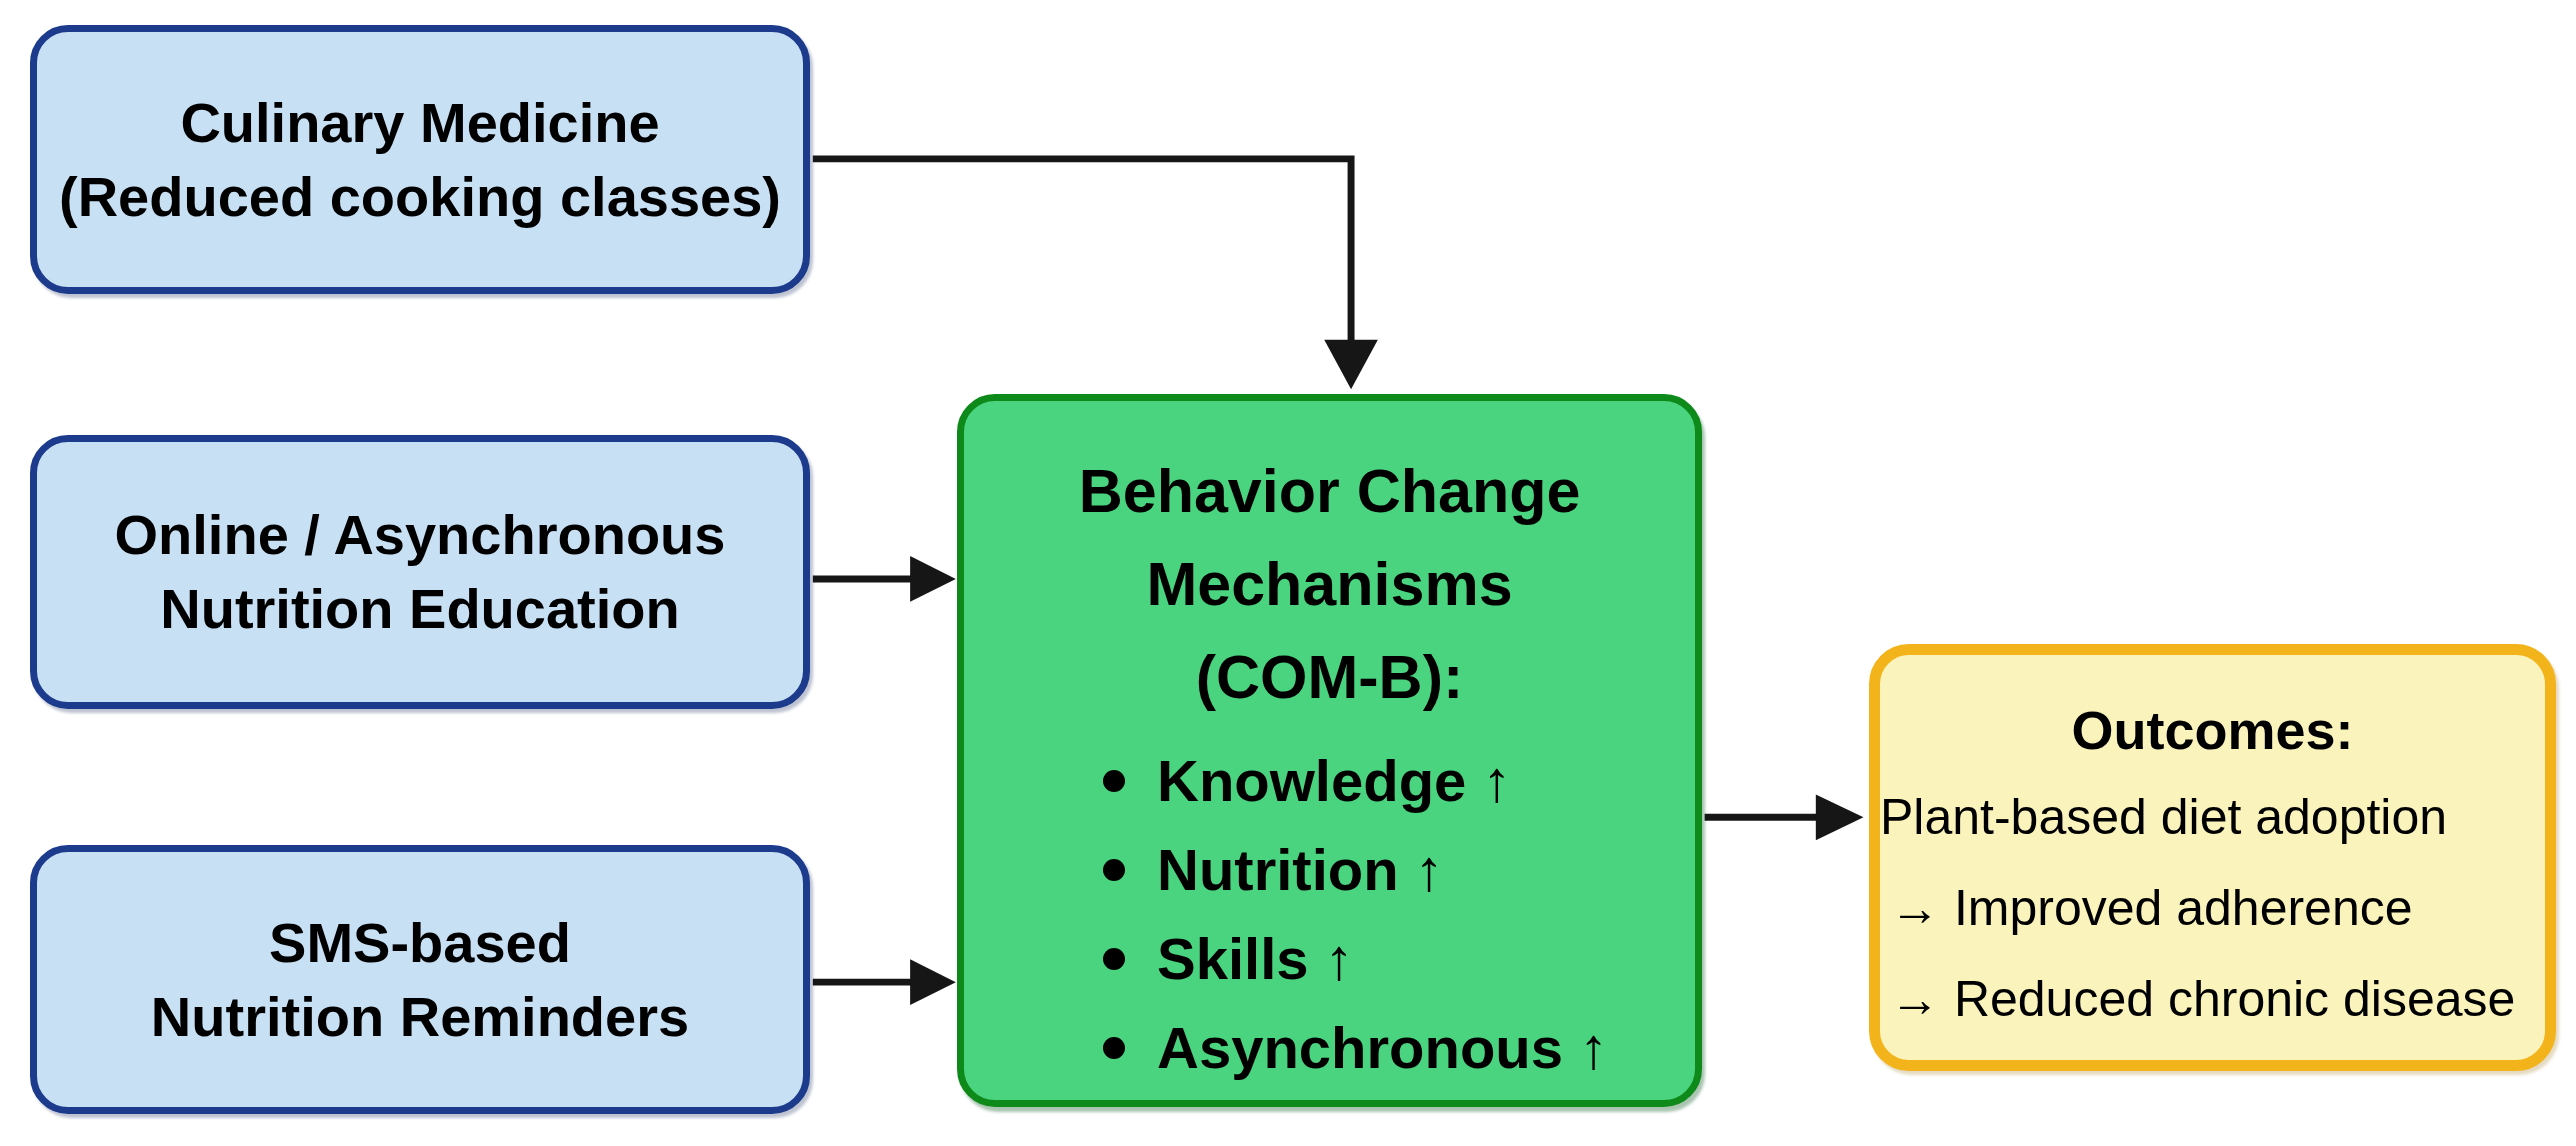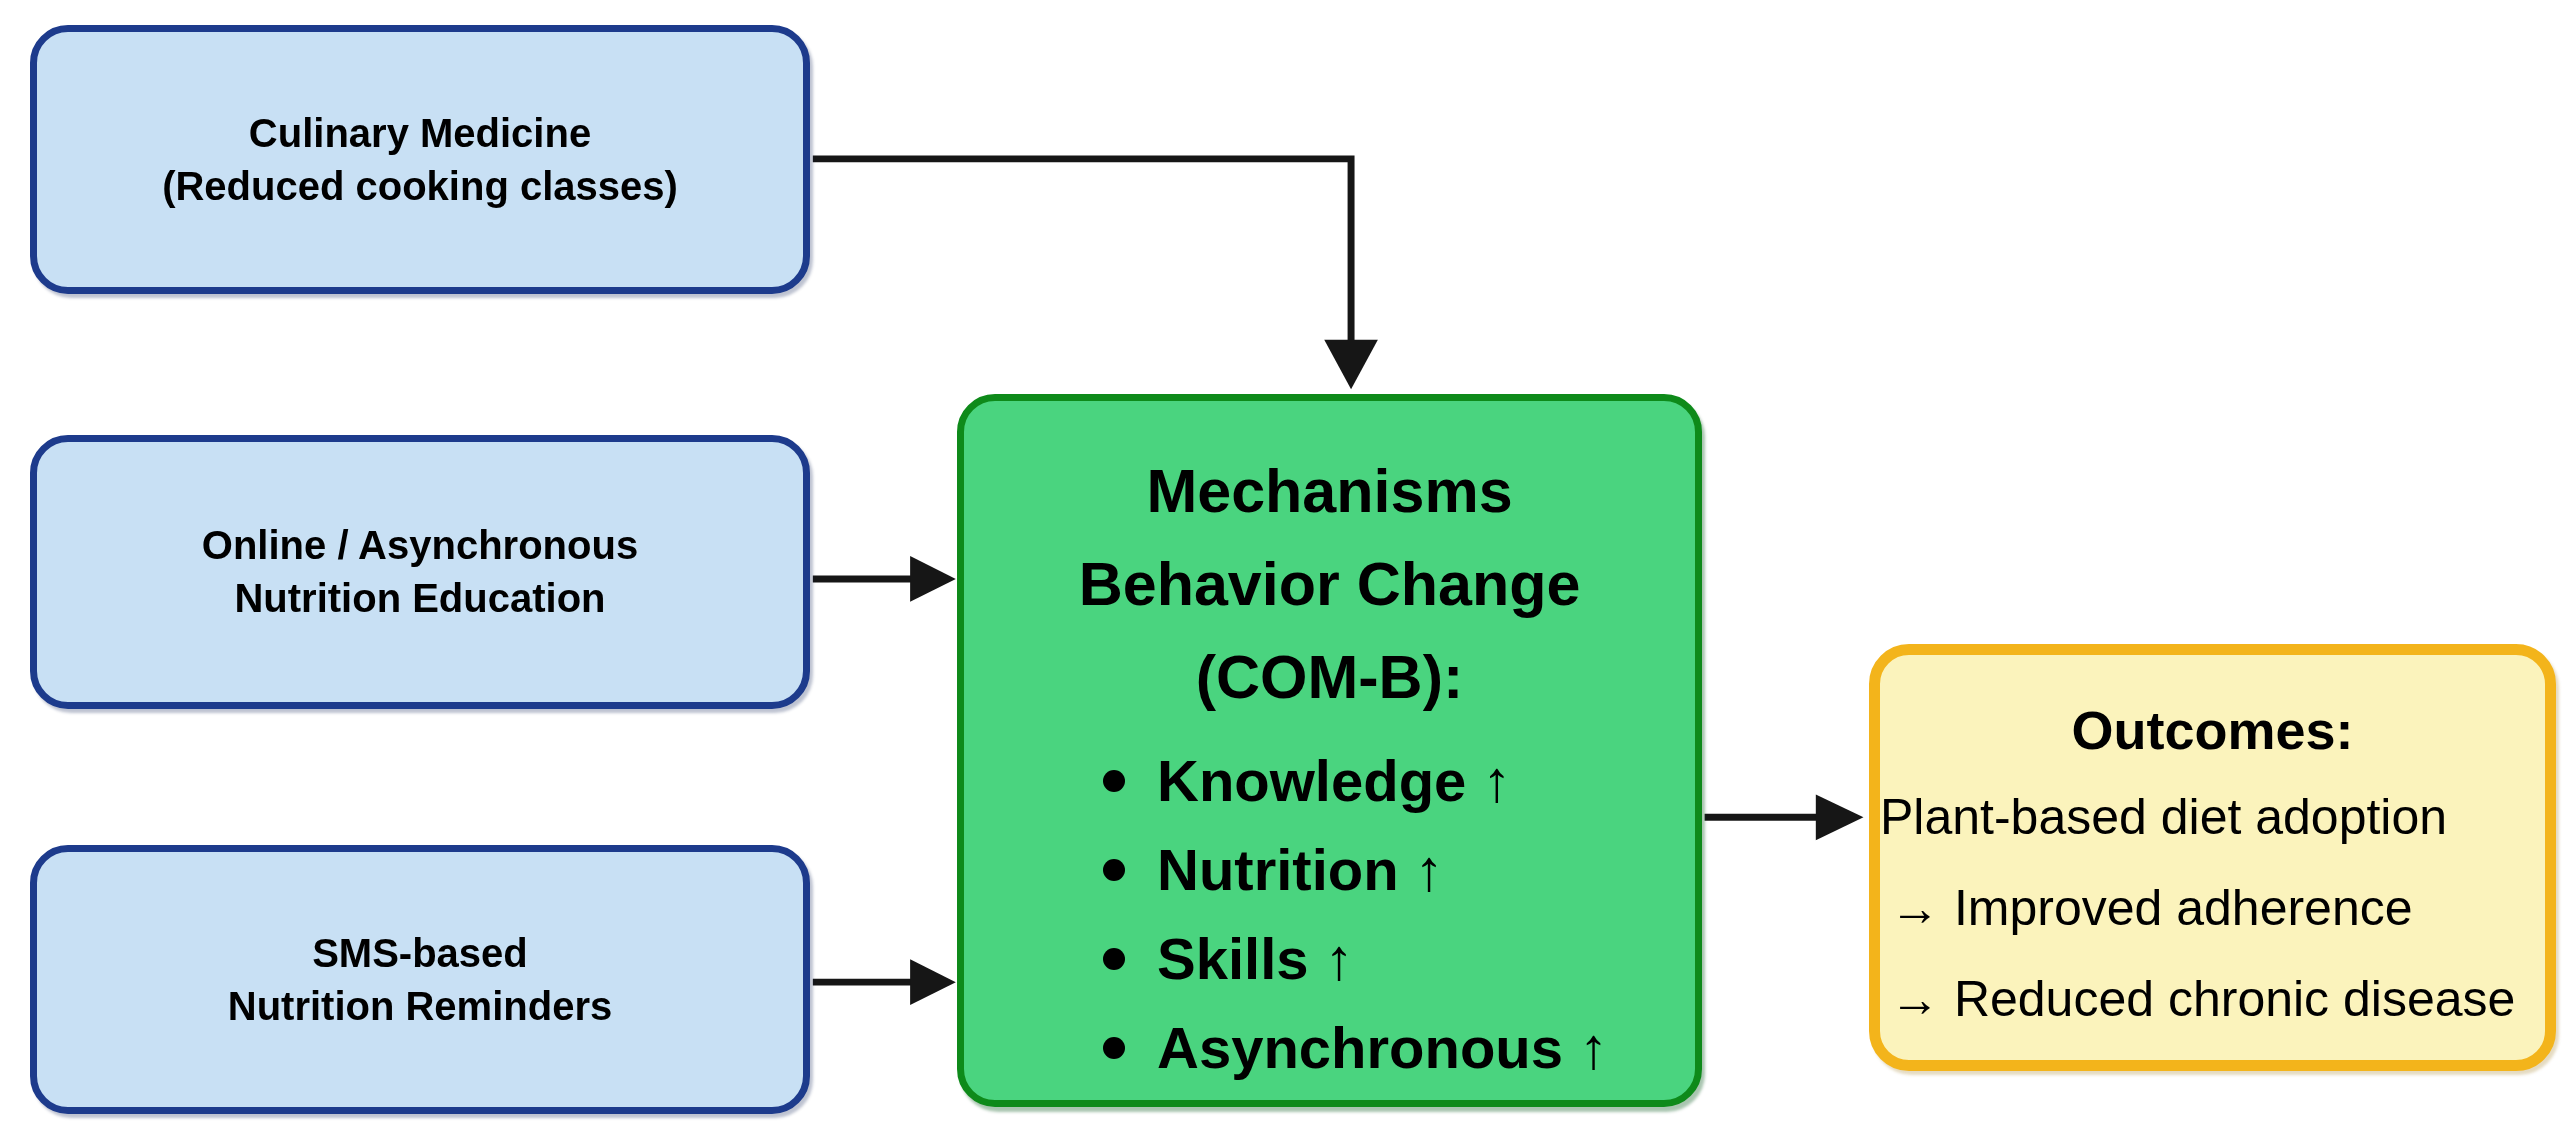--- a/index.html
+++ b/index.html
@@ -25,21 +25,21 @@
     align-items: center;
     text-align: center;
   }
   
   .input-box {
     background: #c8e0f4;
     border: 7px solid #1d3b8c;
     border-radius: 38px;
     box-shadow: 3px 4px 3px rgba(20, 40, 90, 0.28);
     font-weight: bold;
-    font-size: 40px;
+    font-size: 56px;
     line-height: 1.32;
   }
   .box-1 { left: 30px;  top: 25px;  width: 780px; height: 269px; }
   .box-2 { left: 30px;  top: 435px; width: 780px; height: 274px; }
   .box-3 { left: 30px;  top: 845px; width: 780px; height: 269px; text-align: center; }
 
   
   .mechanism-box {
     left: 957px; top: 394px; width: 745px; height: 713px;
     background: #4ad47f;
@@ -146,22 +146,22 @@
     <div>Nutrition Education</div>
   </div>
 
   <div class="node input-box box-3">
     <div>SMS-based</div>
     <div>Nutrition Reminders</div>
   </div>
 
   <div class="node mechanism-box">
     <div class="mechanism-title">
+      <div>Behavior Change</div>
       <div>Mechanisms</div>
-      <div>Behavior Change</div>
       <div>(COM-B):</div>
     </div>
     <div class="bullet-list">
       <div class="bullet-row">
         <span class="bullet-dot"></span>
         <span>Knowledge ↑</span>
       </div>
       <div class="bullet-row">
         <span class="bullet-dot"></span>
         <span>Nutrition ↑</span>

